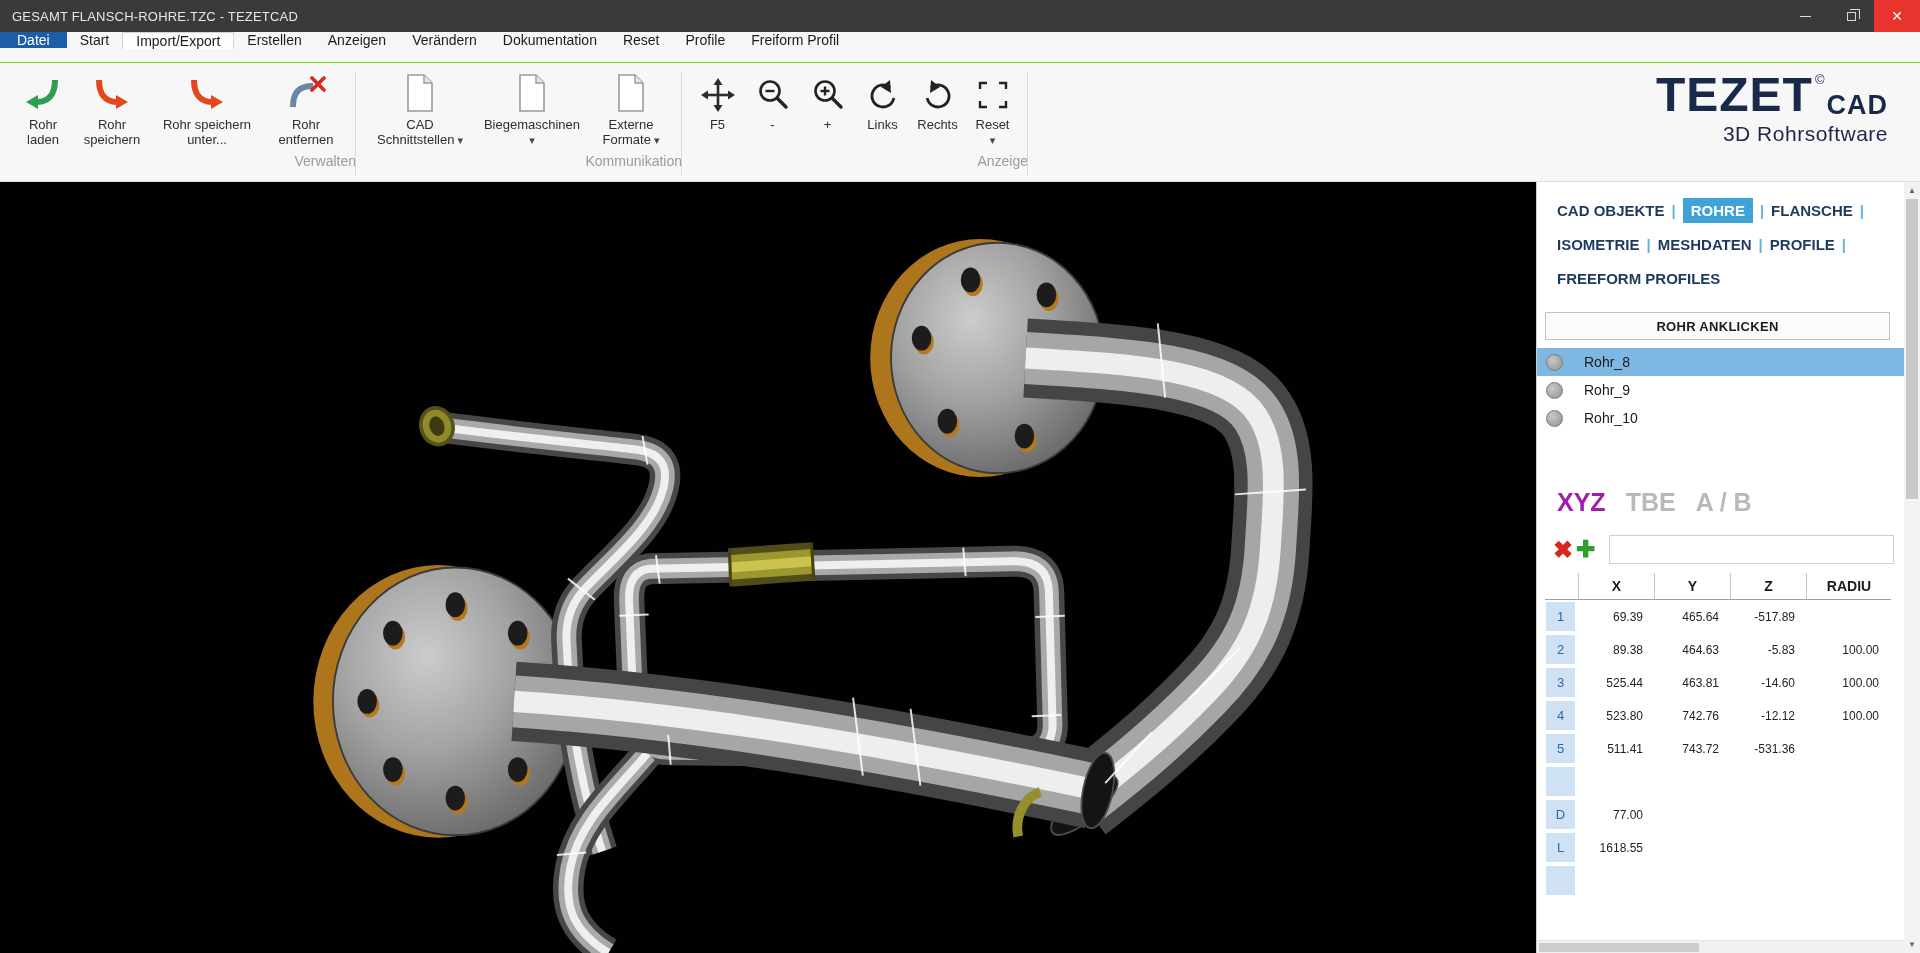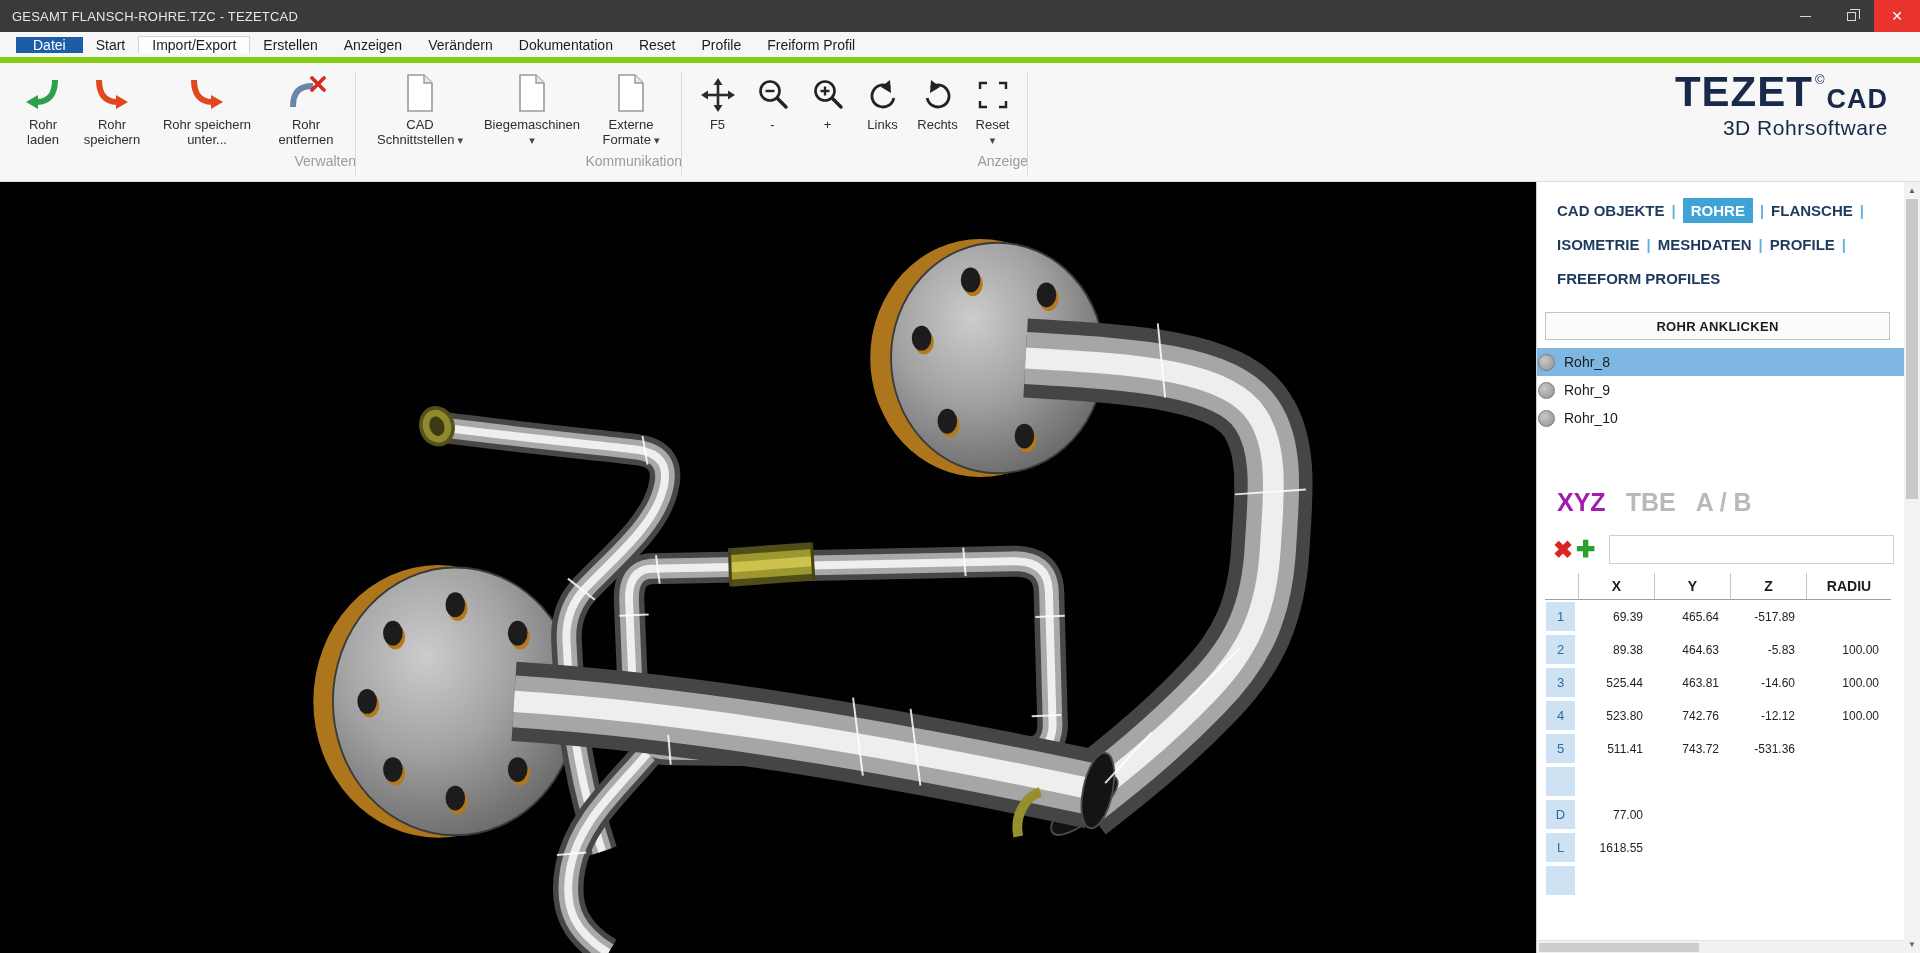--- a/index.html
+++ b/index.html
@@ -11,21 +11,21 @@
   .titlebar{flex:0 0 32px;background:#3b393c;display:flex;align-items:center;color:#e6e6e6;font-size:13px}
   .title-text{padding-left:12px;letter-spacing:.2px}
   .win-controls{margin-left:auto;display:flex;height:100%}
   .win-btn{width:46px;height:100%;display:flex;align-items:center;justify-content:center;color:#d8d8d8;cursor:default}
   .win-btn.close{background:#e8342c;color:#fff;font-size:14px}
   .min-glyph{width:11px;height:1px;background:#d8d8d8;display:block}
   .restore-glyph{width:9px;height:9px;border:1px solid #d8d8d8;position:relative;display:block}
   .restore-glyph:before{content:"";position:absolute;left:2px;top:-4px;width:9px;height:9px;border:1px solid #d8d8d8;border-left:none;border-bottom:none}
 
   
-  .menubar{flex:0 0 31px;background:#f6f6f6;display:flex;align-items:center;font-size:14px;padding-left:16px;border-bottom:6px solid #84cc16}
+  .menubar{flex:0 0 31px;background:#f6f6f6;display:flex;align-items:flex-start;font-size:14px;padding-left:0;border-bottom:1px solid #84cc16}
   .menu-item{display:flex;align-items:center;padding:0 13px;color:#1c1c1c;cursor:default;white-space:nowrap}
   .menu-item.primary{background:#1d5da8;color:#fff;padding:0 17px}
   .menu-item.active{background:#fdfdfd;border:1px solid #d4d4d4;border-bottom:none}
 
   
   .ribbon{flex:0 0 119px;background:#f7f7f7;border-bottom:1px solid #dcdcdc;display:flex;position:relative;padding-left:4px}
   .rgroup{position:relative;display:flex;flex-direction:column;padding:4px 8px 18px 8px}
   .rgroup:after{content:"";position:absolute;right:0;top:8px;bottom:6px;width:1px;background:#dadada}
   .rgroup-buttons{display:flex;align-items:flex-start;flex:1}
   .rgroup-label{position:absolute;left:0;right:0;bottom:12px;text-align:right;font-size:14px;color:#9b9b9b}
@@ -35,21 +35,21 @@
   .w62{width:62px}.w76{width:76px}.w114{width:114px}.w84{width:84px}
   .k112{width:112px}.k86{width:86px}
   .anz{width:55px;padding-top:9px}
   .anz .ricon{height:38px}
   .dd{font-size:11px;color:#454545;margin-left:3px}
   .dd.block{display:block;margin:1px 0 0 0}
 
   
   .logo{position:absolute;right:32px;top:8px;text-align:right;color:#18294a;line-height:1}
   .logo-top{display:flex;align-items:flex-end;justify-content:flex-end}
-  .logo-word{font-size:42px;font-weight:bold;letter-spacing:1px}
+  .logo-word{font-size:48px;font-weight:bold;letter-spacing:1px}
   .logo-c{font-size:13px;align-self:flex-start;margin:2px 2px 0 2px}
   .logo-cad{font-size:27px;font-weight:bold;letter-spacing:1px}
   .logo-tag{font-size:21px;font-weight:normal;margin-top:4px;letter-spacing:.5px}
 
   
   .main{flex:1;display:flex;min-height:0}
   .viewport{flex:1;background:#000;position:relative;min-width:0}
   .viewport svg{width:100%;height:100%;display:block}
 
   
@@ -66,21 +66,21 @@
   
   .panel{width:368px;background:#fff;border-left:1px solid #cfcfcf;display:flex;flex-direction:column;padding-top:12px}
   .ptabs{padding-left:20px;padding-right:6px;font-weight:bold;font-size:15px;color:#1d3a5e}
   .ptab-row{line-height:34px;white-space:nowrap}
   .ptab{cursor:pointer}
   .ptab.active{background:#3fa3d8;color:#fff;padding:4px 8px}
   .tsep{color:#64b2e0;margin:0 7px;font-weight:bold}
   .rohr-btn{margin:16px 14px 4px 8px;height:28px;background:#fbfbfb;border:1px solid #c2c2c2;
             font-weight:bold;font-size:13px;color:#1c1c1c;font-family:inherit;letter-spacing:.3px;cursor:pointer}
   .pipe-list{list-style:none;margin-top:4px}
-  .pipe-item{height:28px;display:flex;align-items:center;padding-left:1px;font-size:14px;color:#1b1b1b;gap:9px;cursor:default}
+  .pipe-item{height:28px;display:flex;align-items:center;padding-left:9px;font-size:14px;color:#1b1b1b;gap:21px;cursor:default}
   .pipe-item.selected{background:#7db7e2}
   .dot{width:17px;height:17px;border-radius:50%;flex:0 0 17px;
        background:radial-gradient(circle at 35% 35%,#c9c9c9,#8f8f8f);border:1px solid #7c7c7c}
   .coord-tabs{margin:56px 0 0 20px;display:flex;align-items:baseline;gap:20px;font-size:25px;font-weight:bold}
   .ct{color:#b9b9b9;cursor:pointer;white-space:nowrap}
   .ct.active{color:#a21caf}
   .tools{margin:18px 10px 0 16px;display:flex;align-items:center}
   .del{color:#d8281e;font-size:24px;font-weight:bold;cursor:pointer;line-height:1}
   .add{color:#2ca02c;font-size:23px;font-weight:bold;margin-left:3px;cursor:pointer;line-height:1}
   .coord-input{flex:1;height:29px;border:1px solid #cfcfcf;margin-left:14px;font-size:14px;padding:0 6px;font-family:inherit}

